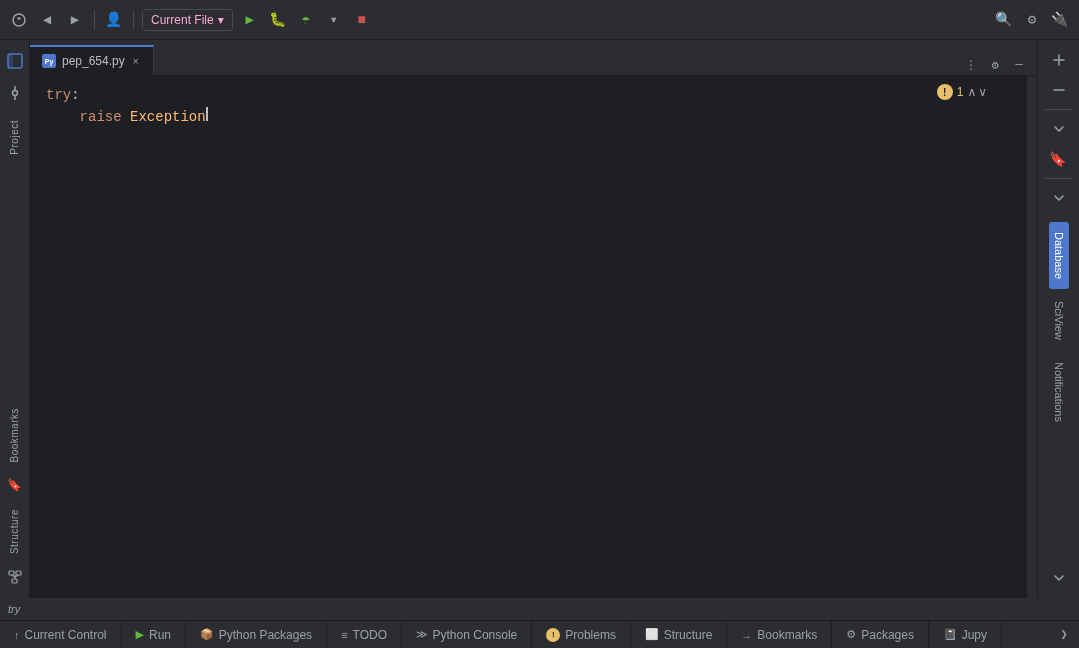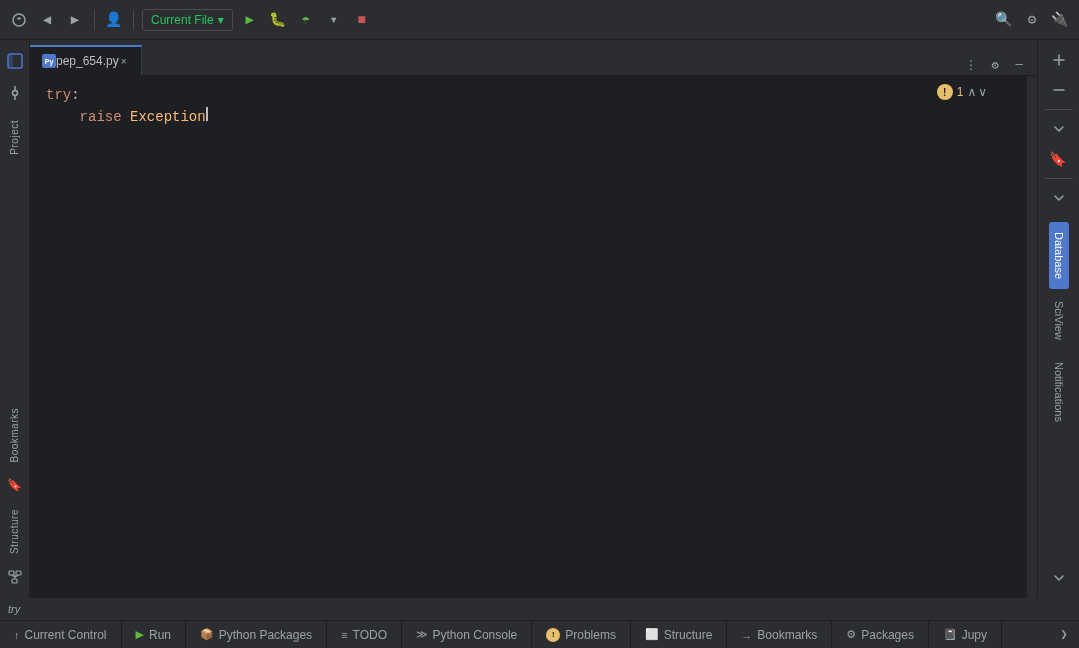--- a/index.html
+++ b/index.html
@@ -41,21 +41,21 @@
       height: 20px;
       background: #4a4b4d;
       margin: 0 2px;
     }
     .run-config-btn {
       display: flex;
       align-items: center;
       gap: 4px;
       background: #2b2d30;
       border: none;
-      color: #22c55e;
+      color: #f9a8d4;
       font-size: 12px;
       cursor: pointer;
       padding: 3px 8px;
       border-radius: 3px;
       border: 1px solid #4a4b4d;
     }
     .run-btn-green { color: #5fb93c; }
     .stop-btn { color: #c75450; }
     .toolbar-right {
       margin-left: auto;
@@ -125,20 +125,21 @@
       height: 36px;
       background: #2b2d30;
       display: flex;
       align-items: flex-end;
       border-bottom: 1px solid #1e1f22;
       flex-shrink: 0;
     }
     .tab {
       display: flex;
       align-items: center;
+      gap: 6px;
       padding: 0 12px;
       height: 30px;
       background: #1e1f22;
       color: #bcbec4;
       font-size: 12px;
       font-family: -apple-system, BlinkMacSystemFont, sans-serif;
       border-right: 1px solid #3c3f41;
       cursor: pointer;
       position: relative;
     }

